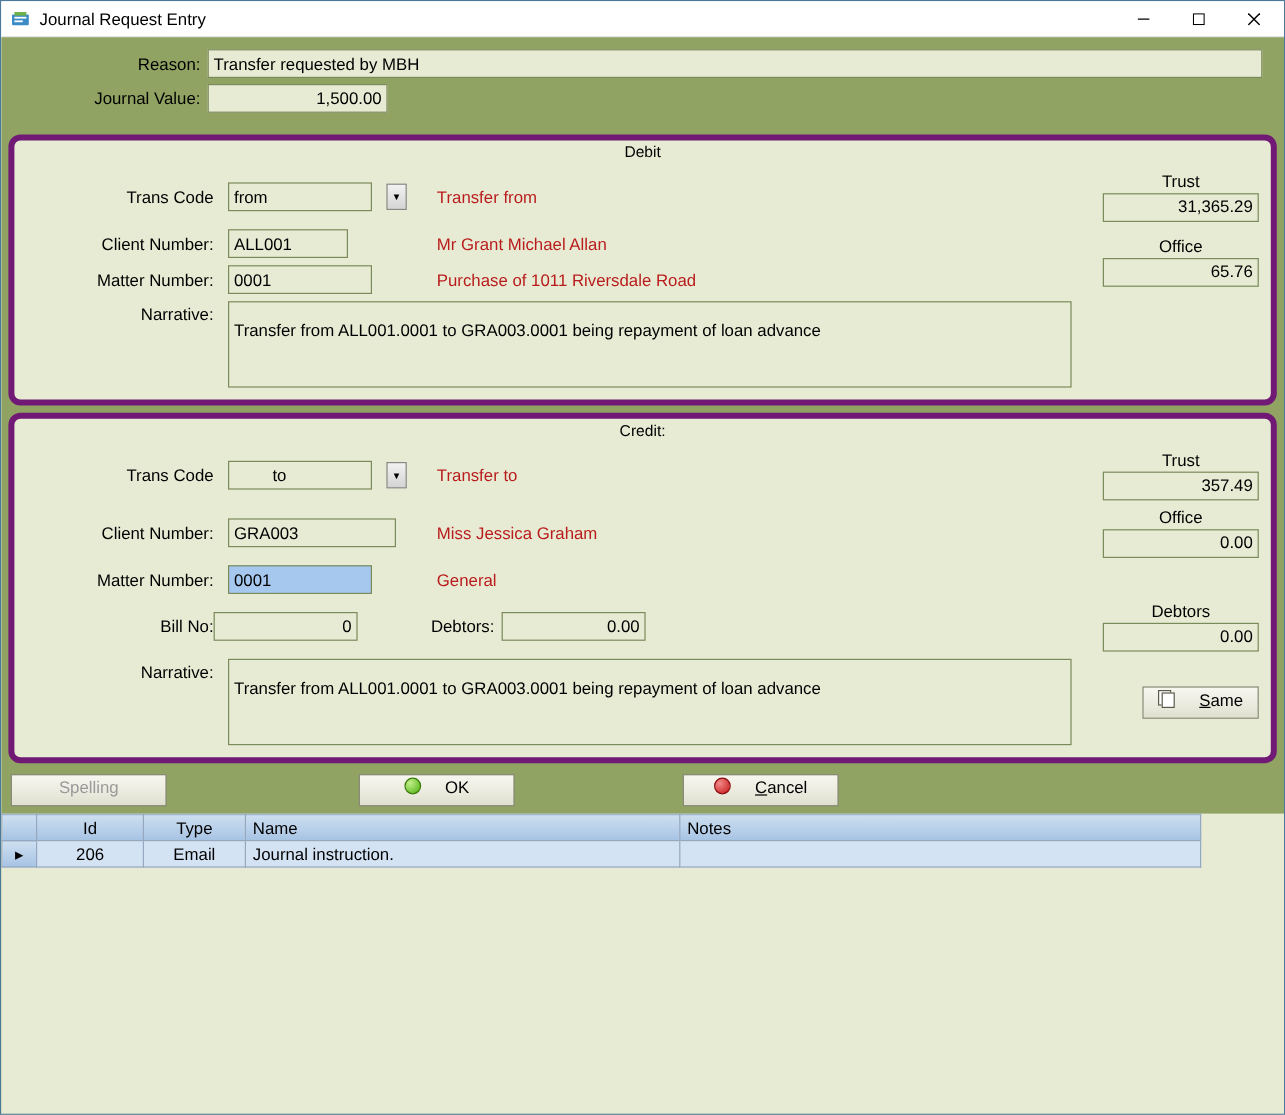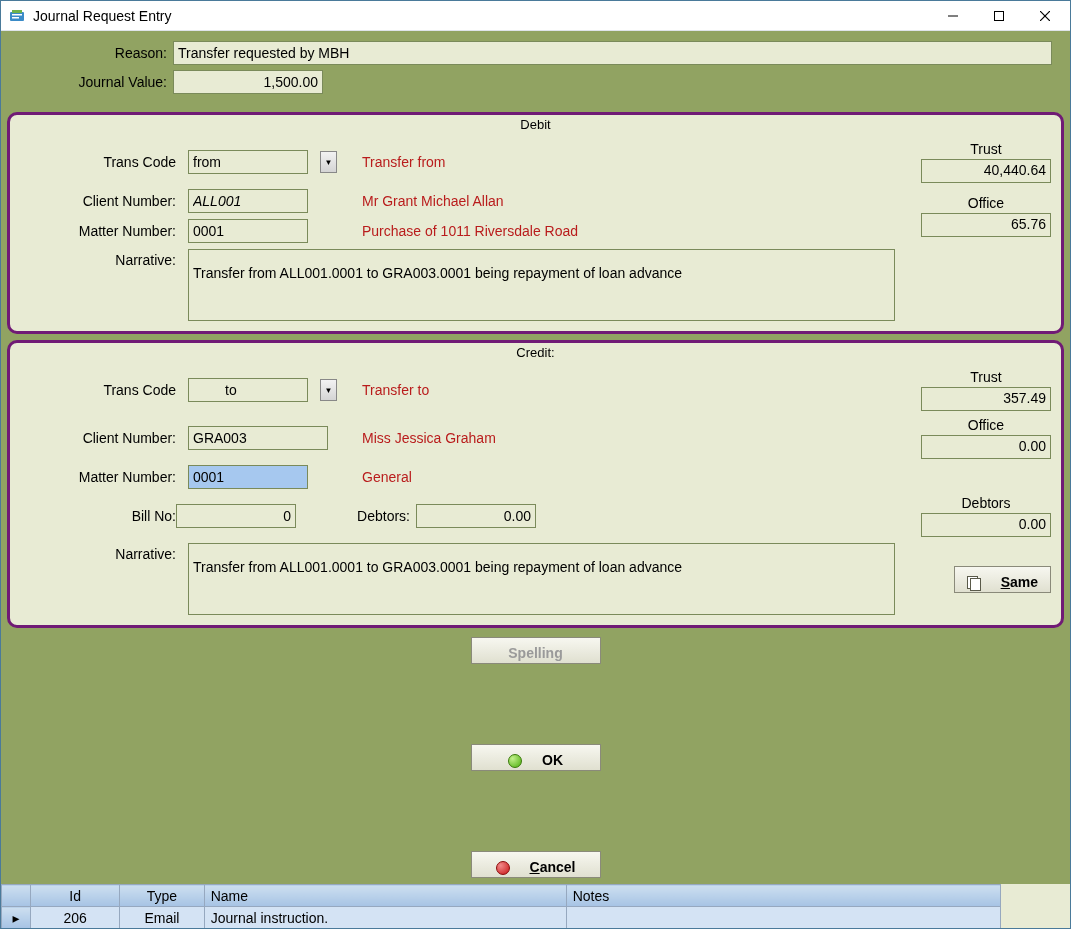--- a/index.html
+++ b/index.html
@@ -13,34 +13,34 @@
 .form-row { display: flex; align-items: center; margin-bottom: 5px; }
 .lbl { text-align: right; padding-right: 6px; color: #000; }
 .lbl.w160 { width: 162px; }
 .text-input { height: 24px; padding: 2px 4px; border: 1px solid #7a8a5a; background: #e8ebd4; color: #000; }
 .text-input.right { text-align: right; }
 .text-input.wide { flex: 1; margin-right: 8px; }
 .text-input.h { background: #a6c8ef; }
 .select-wrap { position: relative; display: inline-block; }
 .select-wrap .text-input { padding-right: 18px; }
 .select-wrap .drop-btn { position: absolute; right: 1px; top: 1px; width: 17px; height: 22px; background: linear-gradient(#f2f2f2,#d4d4d4); border: 1px solid #888; display: flex; align-items: center; justify-content: center; font-size: 8px; }
-.panel { margin: 3px 6px; border: 3px solid #701a75; border-radius: 10px; background: #e8ebd4; position: relative; }
+.panel { margin: 3px 6px; border: 5px solid #701a75; border-radius: 10px; background: #e8ebd4; position: relative; }
 .panel-title { position: relative; text-align: center; color: #000; font-size: 13px; padding-top: 2px; height: 18px; }
 .panel-body { padding: 8px 10px 10px 10px; display: grid; grid-template-columns: 162px 150px 1fr 150px; row-gap: 6px; column-gap: 6px; align-items: center; }
 .panel-body .lbl { text-align: right; }
 .desc-text { color: #b91c1c; padding-left: 18px; }
 .right-col { justify-self: end; text-align: center; }
 .right-col .cap { color: #000; display: block; margin-bottom: 2px; }
 .right-col .val-box { width: 130px; height: 24px; border: 1px solid #7a8a5a; background: #e8ebd4; text-align: right; padding: 2px 4px; }
 .narrative-area { grid-column: 2 / span 2; height: 72px; resize: none; border: 1px solid #7a8a5a; background: #e8ebd4; padding: 15px 4px; font-family: inherit; }
 .billrow { display: flex; align-items: center; grid-column: 1 / span 3; }
-.btn { height: 27px; padding: 2px 12px; background: linear-gradient(#f7f7f0,#e0e0d0); border: 1px solid #8a8a7a; cursor: pointer; display: inline-flex; align-items: flex-end; gap: 20px; font-weight: bold; }
+.btn { height: 27px; padding: 2px 12px; background: linear-gradient(#f7f7f0,#e0e0d0); border: 1px solid #8a8a7a; cursor: pointer; display: inline-flex; align-items: flex-start; gap: 20px; }
 .btn.disabled { color: #9a9a9a; }
 .btn u { text-decoration: underline; }
-.buttons-row { display: flex; gap: 40px; padding: 6px 8px; align-items: center; flex-direction: column; }
+.buttons-row { display: flex; gap: 40px; padding: 6px 8px; align-items: center; }
 .buttons-row .btn { width: 130px; justify-content: center; }
 .same-btn-wrap { grid-column: 4; justify-self: end; }
 .grid-area { flex: 1; background: #e8ebd4; }
 .grid-table { width: 1000px; border-collapse: collapse; }
 .grid-table th, .grid-table td { border: 1px solid #96a8bf; padding: 2px 6px; height: 22px; }
 .grid-table th { background: linear-gradient(#cddff0,#a6c3e4); color: #000; font-weight: normal; text-align: left; }
 .grid-table td { background: #d4e3f4; }
 .grid-table .row-sel { width: 24px; text-align: center; background: linear-gradient(#cddff0,#a6c3e4); }
 .grid-table th.id, .grid-table td.id { width: 74px; text-align: center; }
 .grid-table th.type, .grid-table td.type { width: 70px; text-align: center; }
@@ -103,25 +103,25 @@
     <div class="panel-title">Debit</div>
     <div class="panel-body">
       <span class="lbl">Trans Code</span>
       <span class="select-wrap">
         <input class="text-input" style="width: 120px;" value="from">
         <span class="drop-btn">▼</span>
       </span>
       <span class="desc-text">Transfer from</span>
       <div class="right-col">
         <span class="cap">Trust</span>
-        <div class="val-box">40,440.64</div>
+        <div class="val-box">31,365.29</div>
       </div>
 
       <span class="lbl">Client Number:</span>
-      <input class="text-input" style="width: 120px; font-style: italic;" value="ALL001">
+      <input class="text-input" style="width: 100px;" value="ALL001">
       <span class="desc-text">Mr Grant Michael Allan</span>
       <div class="right-col" style="grid-row: span 2; align-self: center;">
         <span class="cap">Office</span>
         <div class="val-box">65.76</div>
       </div>
 
       <span class="lbl">Matter Number:</span>
       <input class="text-input" style="width: 120px;" value="0001">
       <span class="desc-text">Purchase of 1011 Riversdale Road</span>
 

